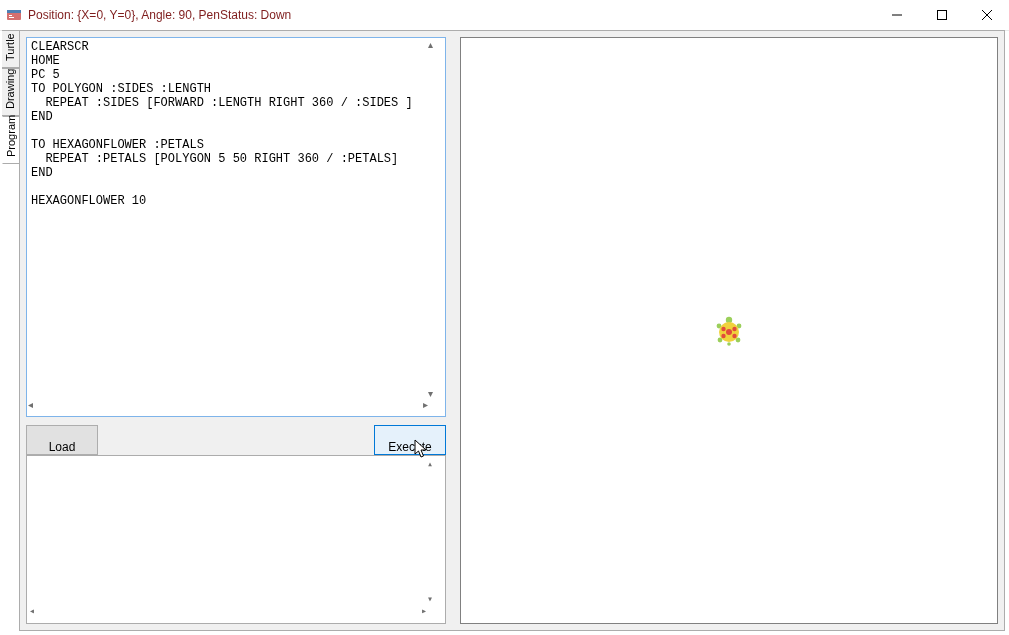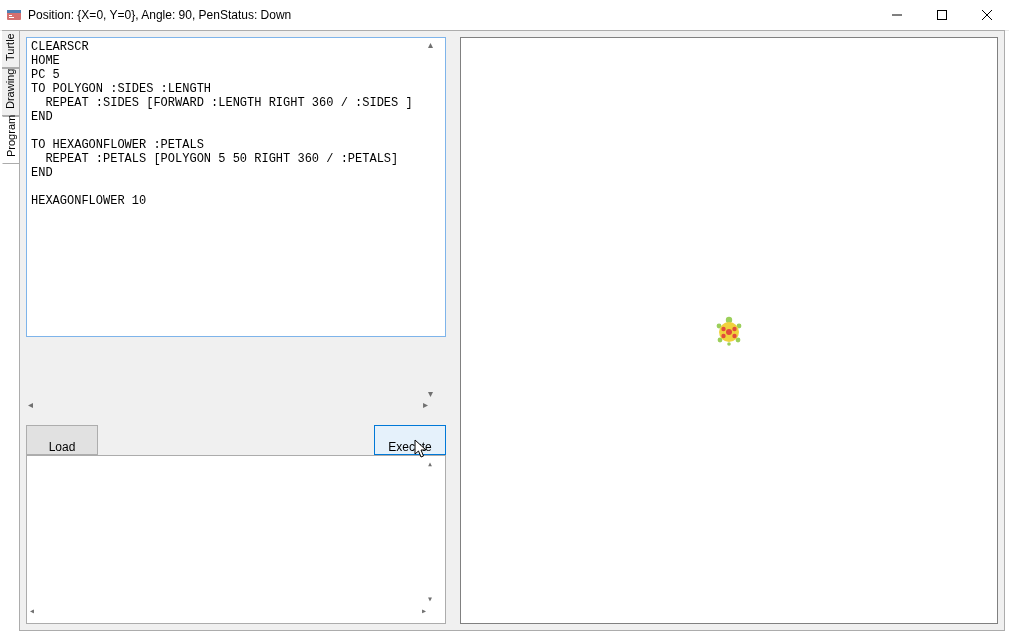--- a/index.html
+++ b/index.html
@@ -32,21 +32,21 @@
   }
   .titlebar .app-icon {
     width: 16px;
     height: 16px;
     margin-right: 6px;
     display: inline-block;
   }
   .titlebar .title {
     flex: 1;
     font-size: 12px;
-    color: #000000;
+    color: #7f1d1d;
   }
   .winbtns {
     display: flex;
     height: 30px;
   }
   .winbtn {
     width: 45px;
     height: 30px;
     display: flex;
     align-items: center;
@@ -114,21 +114,21 @@
     top: 6px;
     width: 420px;
     bottom: 6px;
   }
 
   .code-editor {
     position: absolute;
     left: 0;
     top: 0;
     right: 0;
-    height: 300px;
+    height: 380px;
     border: 1px solid #7eb4ea;
     background: #ffffff;
     font-family: "Courier New", monospace;
     font-size: 12px;
     line-height: 14px;
     padding: 2px 2px 2px 4px;
     white-space: pre;
     overflow: hidden;
     box-sizing: border-box;
     resize: none;

